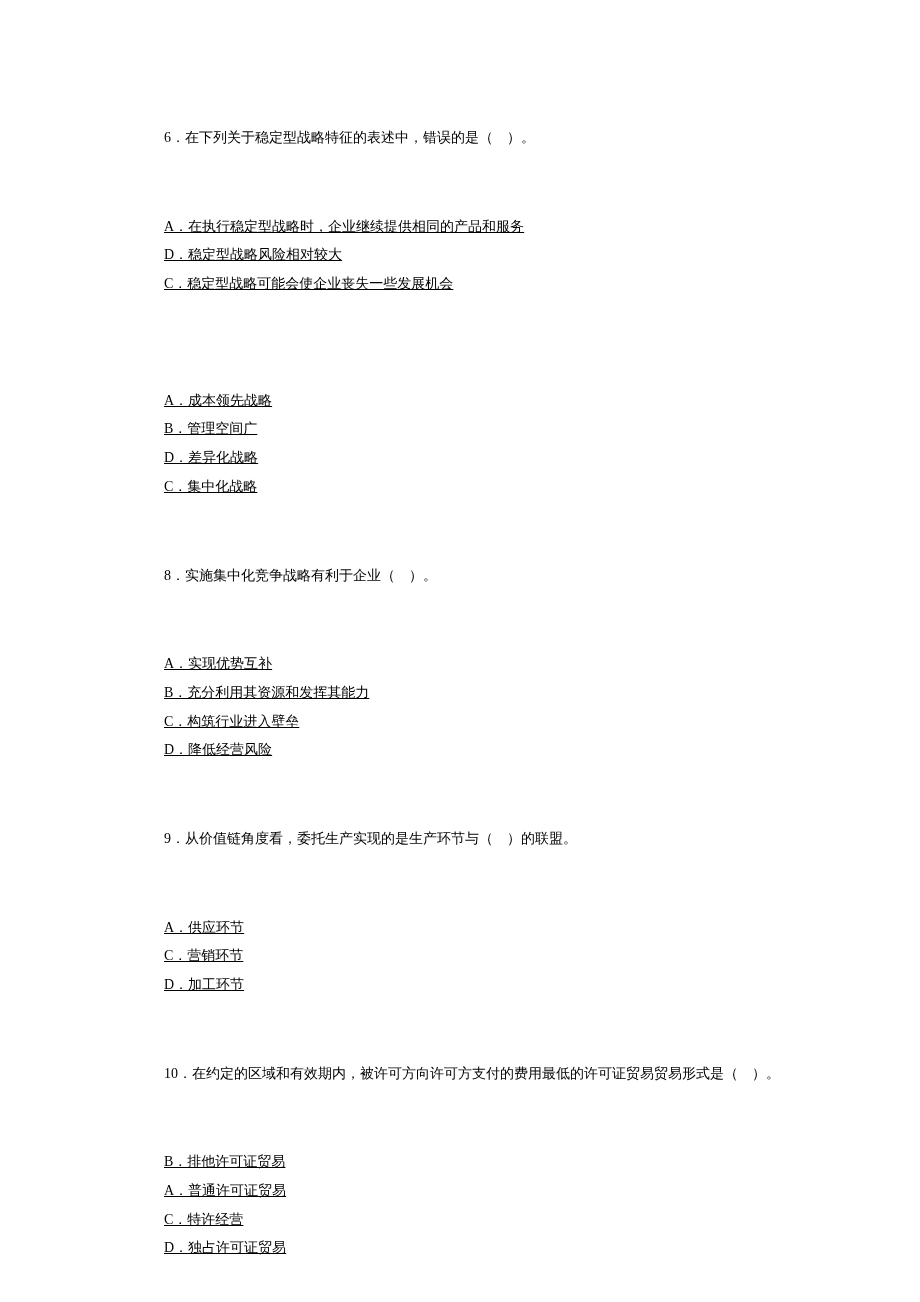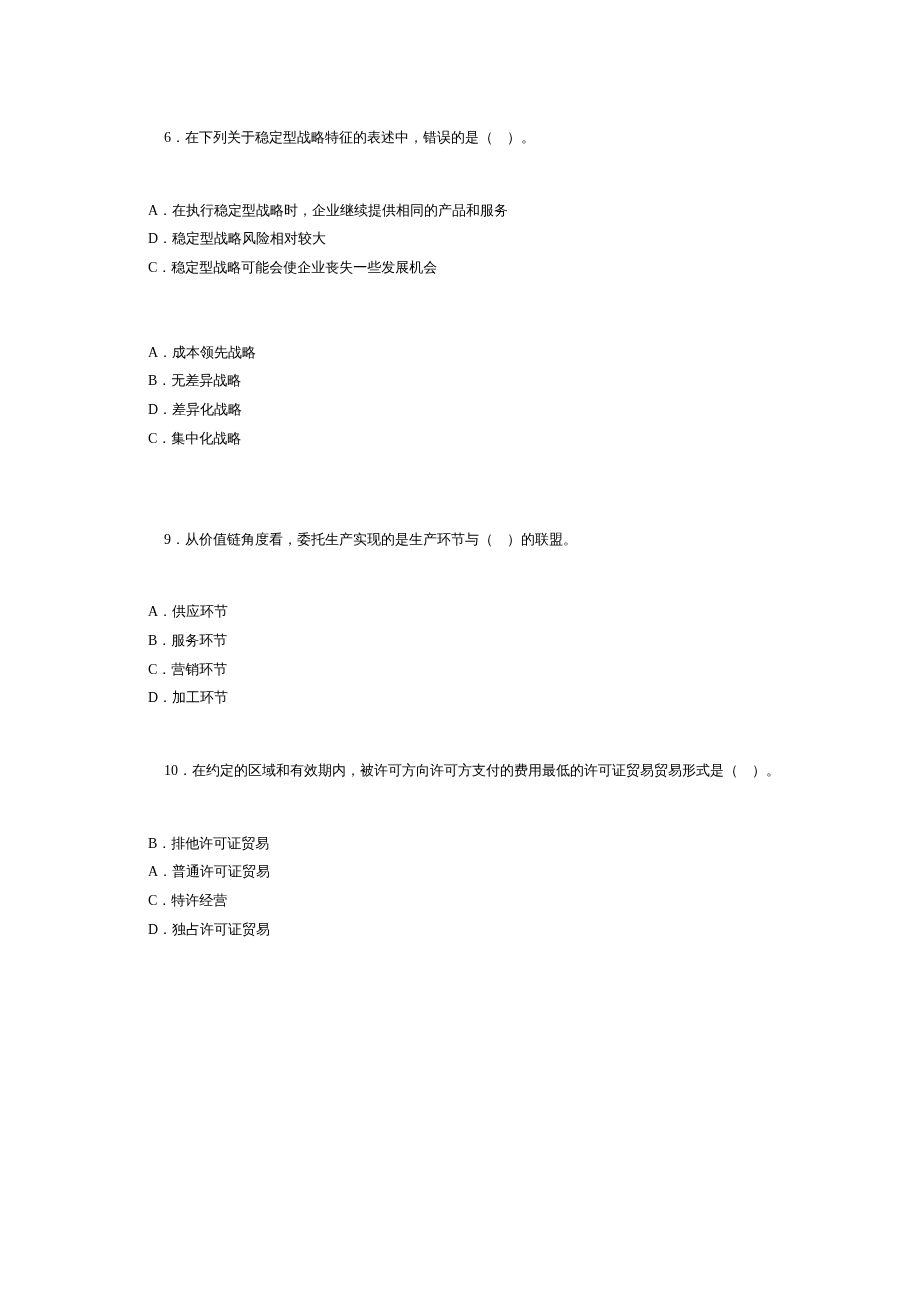--- a/index.html
+++ b/index.html
@@ -19,21 +19,22 @@
     line-height: 2.05;
   }
   .q {
     margin-bottom: 0;
   }
   .stem {
     text-indent: 2em;
     margin: 16px;
   }
   .opts {
-    margin: 0;
+    margin: 16px;
+    text-decoration: underline;
   }
   .opt {
     text-indent: 2em;
     margin: 0;
   }
   .gap {
     height: 28px;
   }
 </style>
 </head>
@@ -49,35 +50,44 @@
       <p class="opt">D．稳定型战略风险相对较大</p>
       <p class="opt">C．稳定型战略可能会使企业丧失一些发展机会</p>
     </div>
   </div>
   <div class="gap"></div>
 
   <div class="q">
     <div class="gap"></div>
     <div class="opts">
       <p class="opt">A．成本领先战略</p>
-      <p class="opt">B．无差异战略</p>
+      <p class="opt">B．管理空间广</p>
       <p class="opt">D．差异化战略</p>
       <p class="opt">C．集中化战略</p>
     </div>
   </div>
   <div class="gap"></div>
 
+  <div class="q">
+    <p class="stem">8．实施集中化竞争战略有利于企业（　）。</p>
+    <div class="gap"></div>
+    <div class="opts">
+      <p class="opt">A．实现优势互补</p>
+      <p class="opt">B．充分利用其资源和发挥其能力</p>
+      <p class="opt">C．构筑行业进入壁垒</p>
+      <p class="opt">D．降低经营风险</p>
+    </div>
+  </div>
   <div class="gap"></div>
 
   <div class="q">
     <p class="stem">9．从价值链角度看，委托生产实现的是生产环节与（　）的联盟。</p>
     <div class="gap"></div>
     <div class="opts">
       <p class="opt">A．供应环节</p>
-      <p class="opt">B．服务环节</p>
       <p class="opt">C．营销环节</p>
       <p class="opt">D．加工环节</p>
     </div>
   </div>
   <div class="gap"></div>
 
   <div class="q">
     <p class="stem">10．在约定的区域和有效期内，被许可方向许可方支付的费用最低的许可证贸易贸易形式是（　）。</p>
     <div class="gap"></div>
     <div class="opts">

